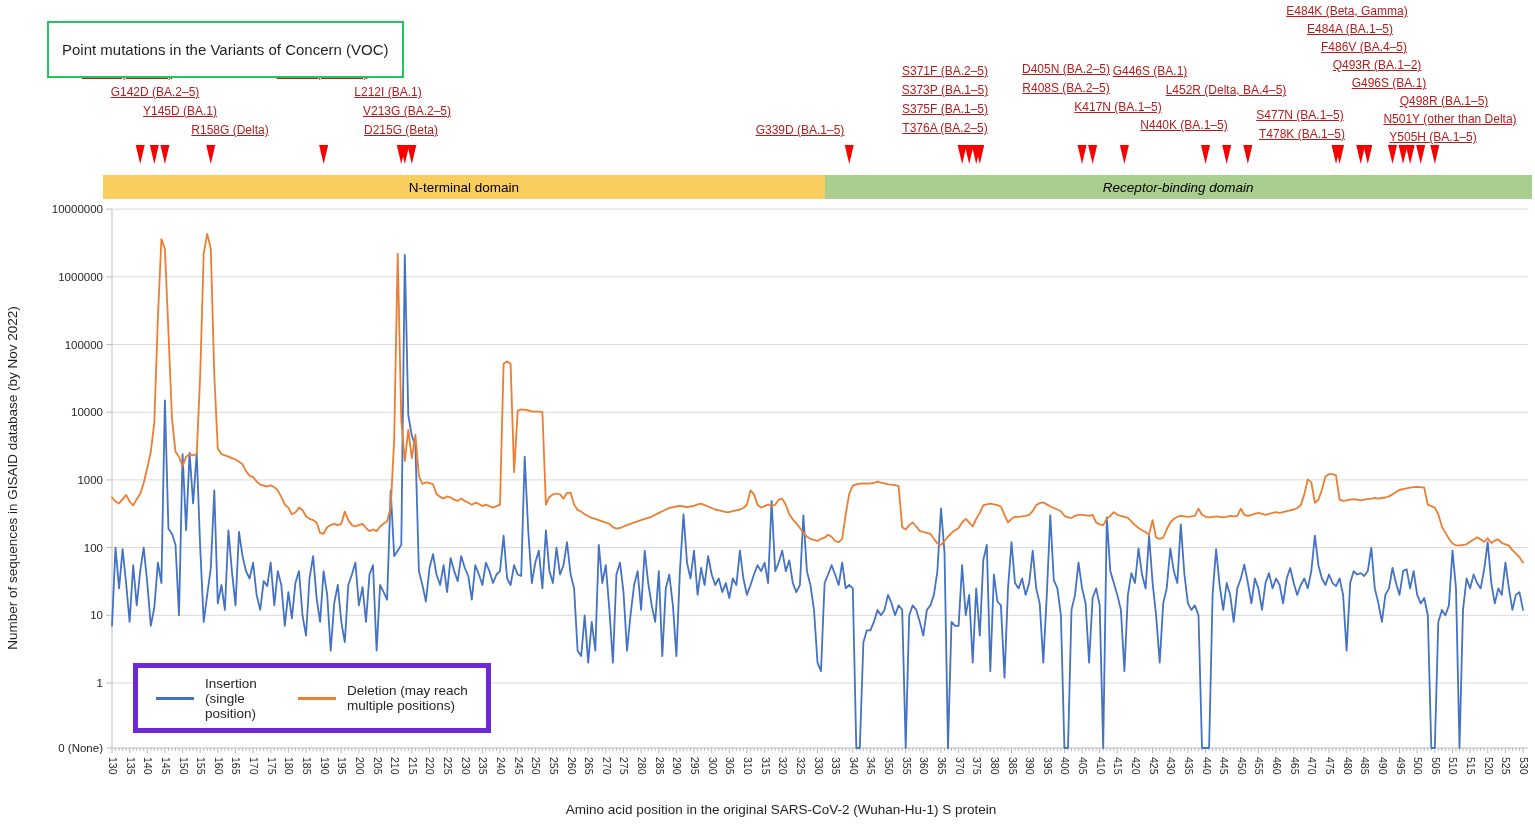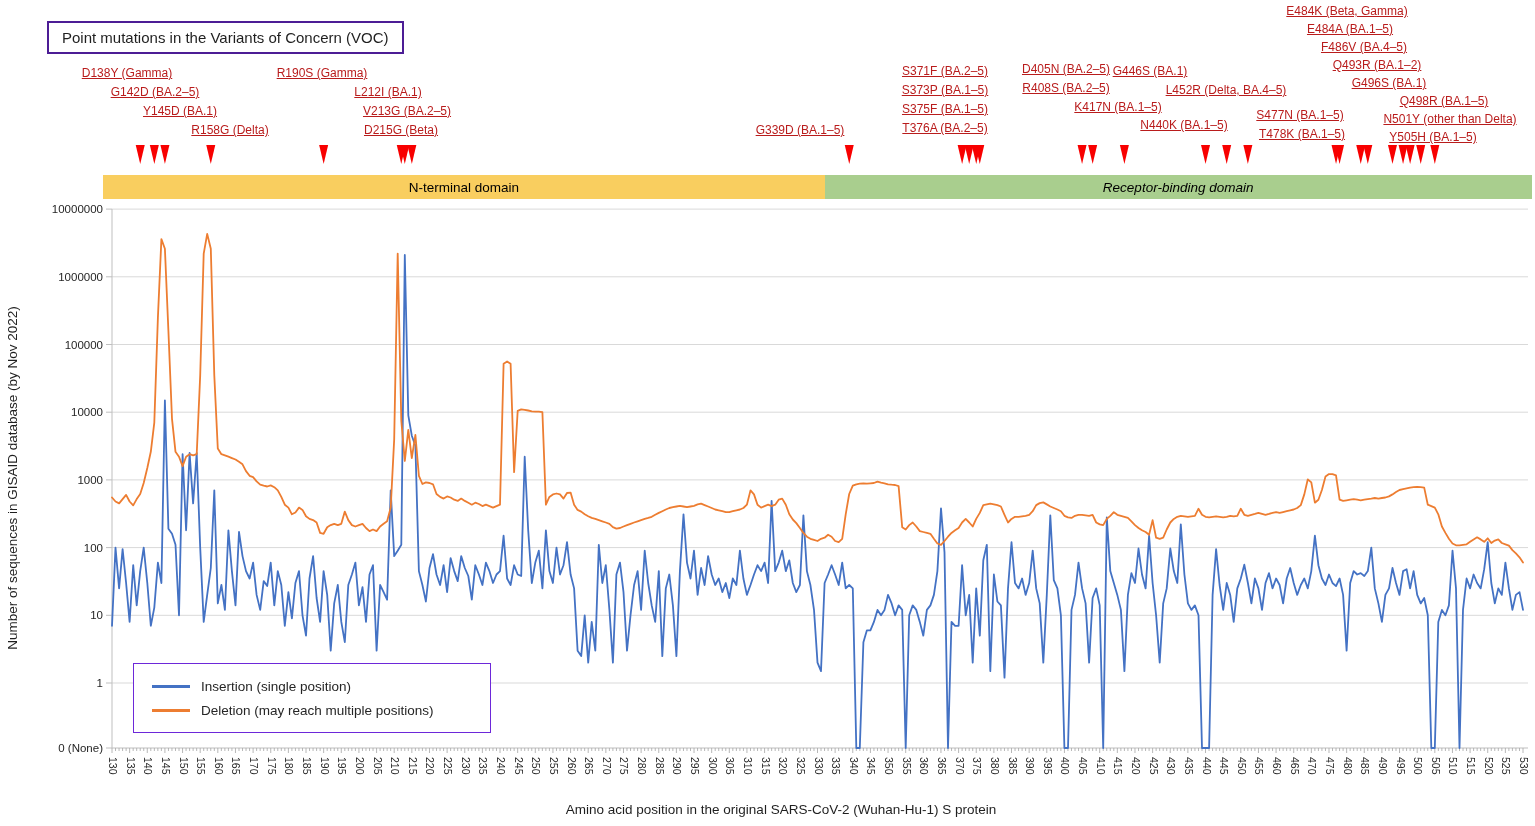--- a/index.html
+++ b/index.html
@@ -1,27 +1,27 @@
 <!DOCTYPE html>
 <html><head>
 <meta charset="utf-8">
 <style>
   html,body{margin:0;padding:0;background:#fff;}
   #fig{position:relative;width:1535px;height:826px;background:#fff;overflow:hidden;
        font-family:"Liberation Sans",sans-serif;}
   #chart-svg{position:absolute;left:0;top:0;font-family:"Liberation Sans",sans-serif;}
-  .title-box{position:absolute;left:47px;top:21px;border:2px solid #4c1d95;background:#fff;
-       padding:6px 13px;font-size:15px;color:#1f1f1f;white-space:nowrap;z-index:4;}
+  .title-box{position:absolute;left:47px;top:21px;border:2px solid #22c55e;background:#fff;
+       padding:18px 13px;font-size:15px;color:#1f1f1f;white-space:nowrap;z-index:4;}
   .mut{position:absolute;transform:translateX(-50%);font-size:12px;color:#b91c1c;
        white-space:nowrap;z-index:3;text-decoration:underline;}
   .bar{position:absolute;top:175px;height:24px;display:flex;align-items:center;
        justify-content:center;z-index:2;}
   .bar span{font-size:13.5px;color:#000;}
   .legend{position:absolute;left:133px;top:663px;width:358px;height:70px;background:#fff;
-       border:1px solid #6d28d9;box-sizing:border-box;display:flex;flex-direction:column;
+       border:5px solid #6d28d9;box-sizing:border-box;display:flex;flex-direction:row;
        justify-content:center;gap:9px;padding-left:18px;z-index:5;}
   .lrow{display:flex;align-items:center;font-size:13.5px;color:#262626;}
   .sw{display:inline-block;width:38px;height:3px;margin-right:11px;flex:0 0 auto;}
 </style>
 </head>
 <body>
 
 <div id="fig">
   <svg id="chart-svg" width="1535" height="826" viewBox="0 0 1535 826">
       <line x1="112" y1="683" x2="1528" y2="683" stroke="#d9d9d9" stroke-width="1"></line>

